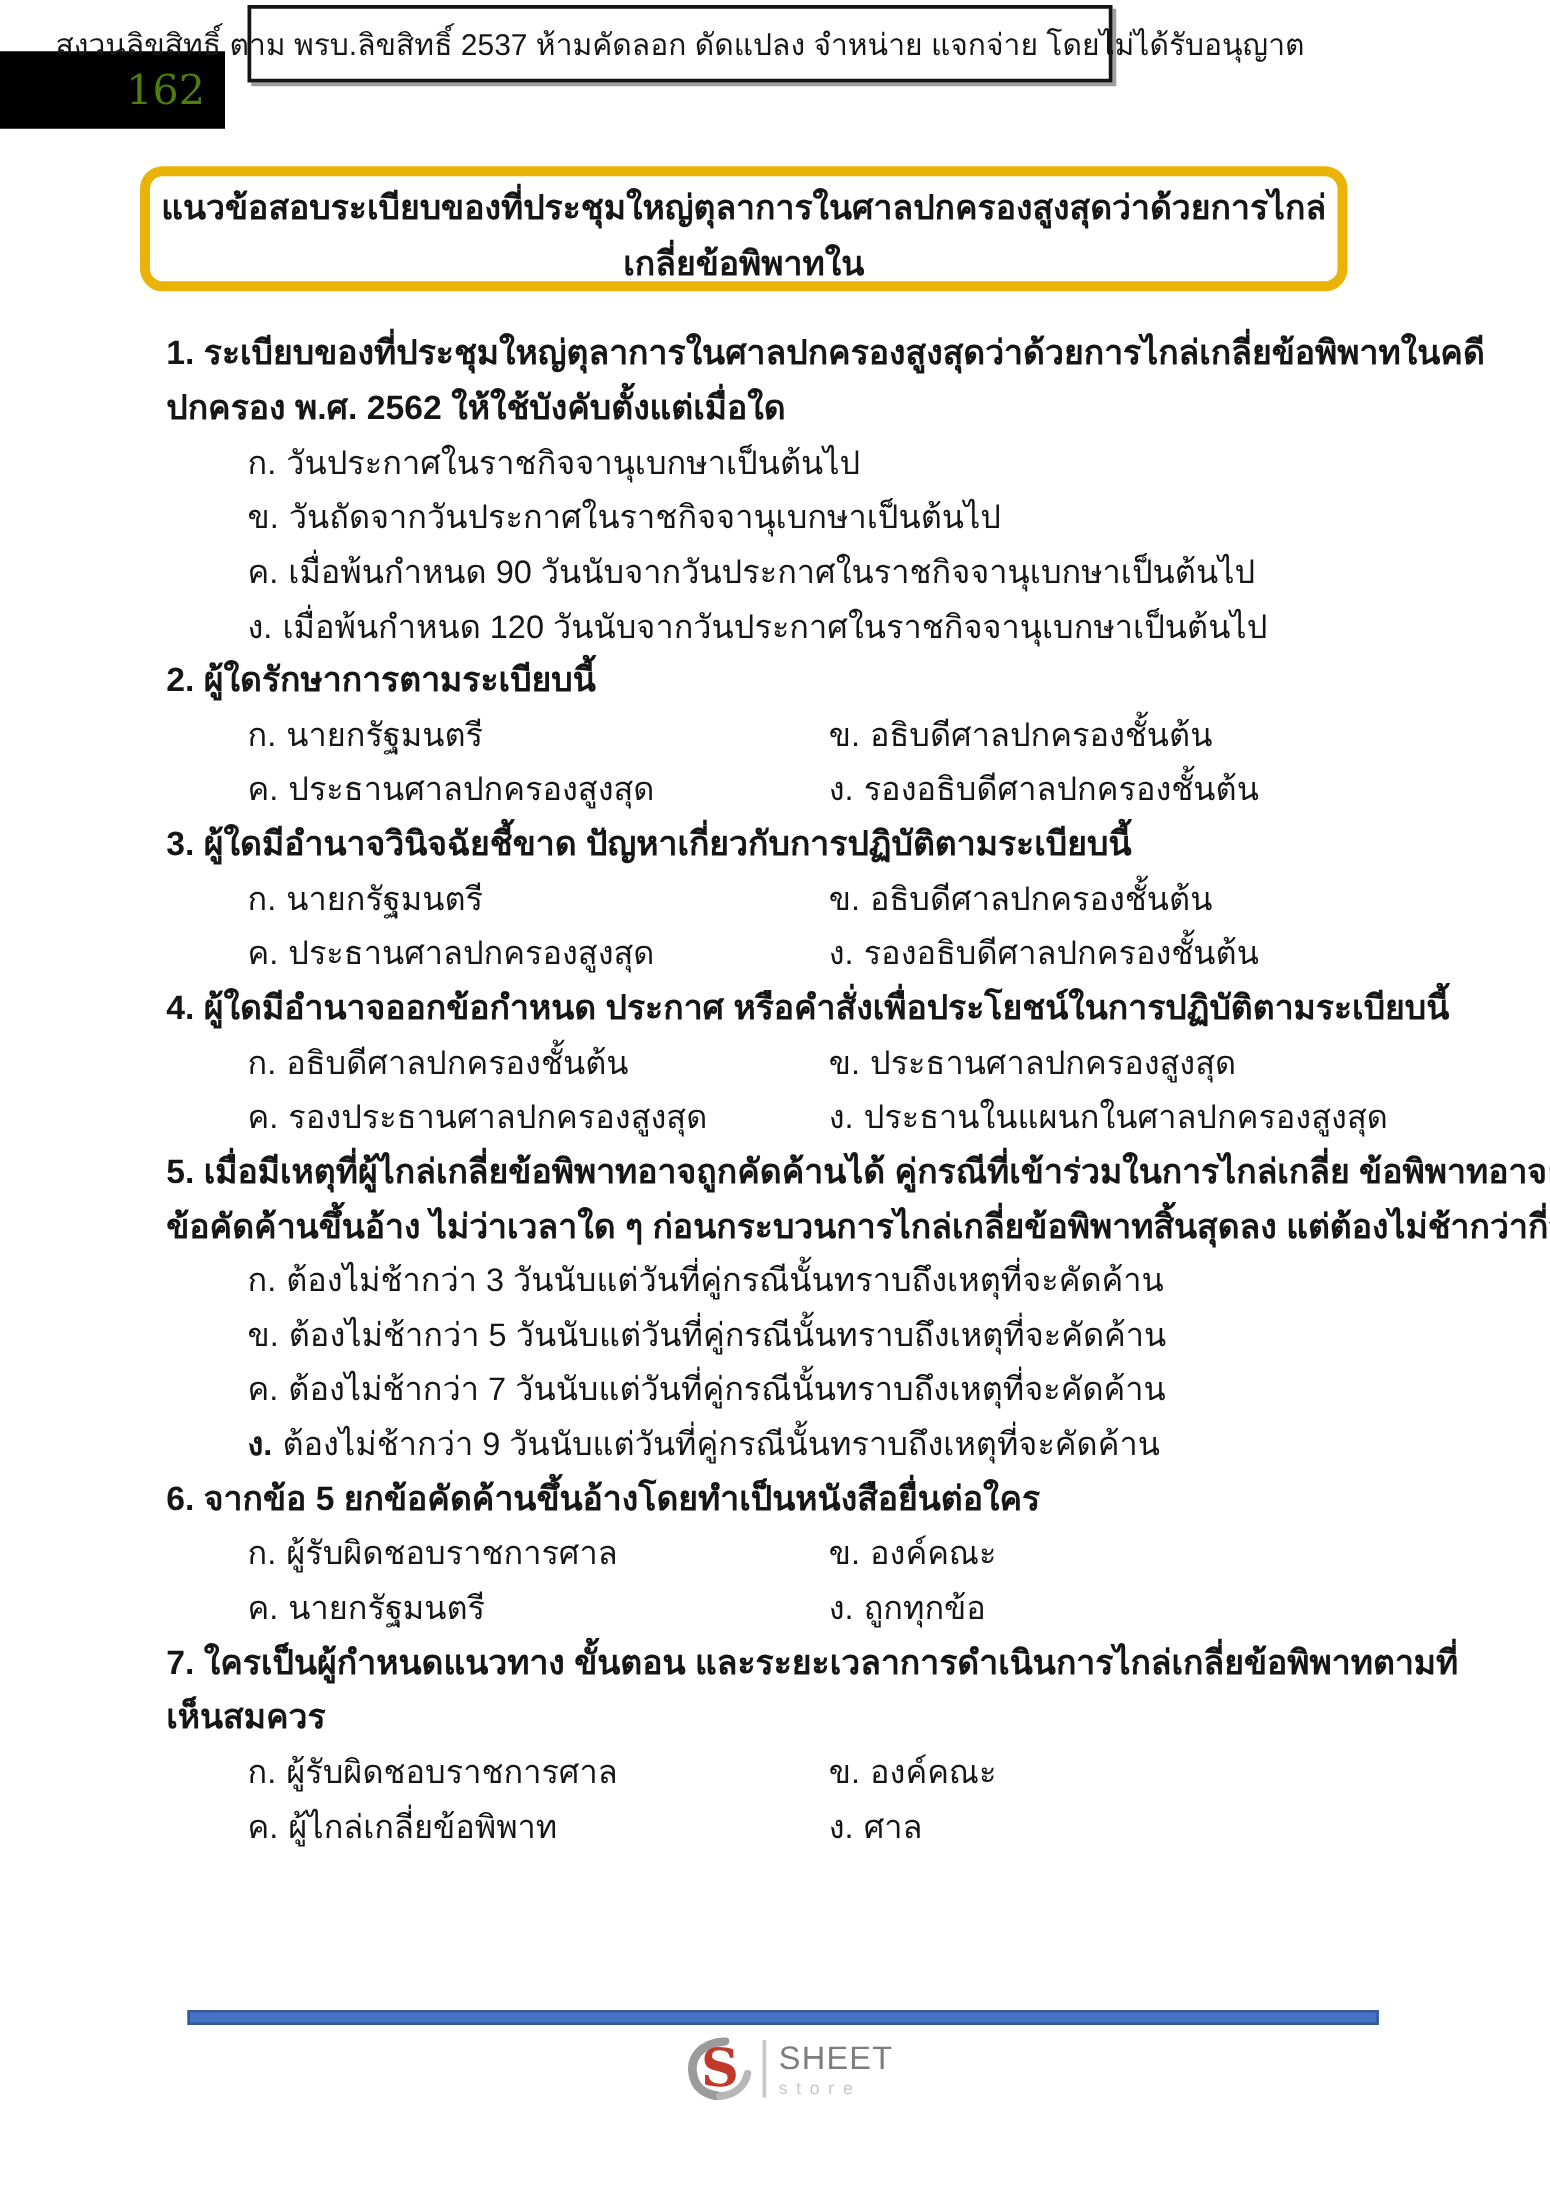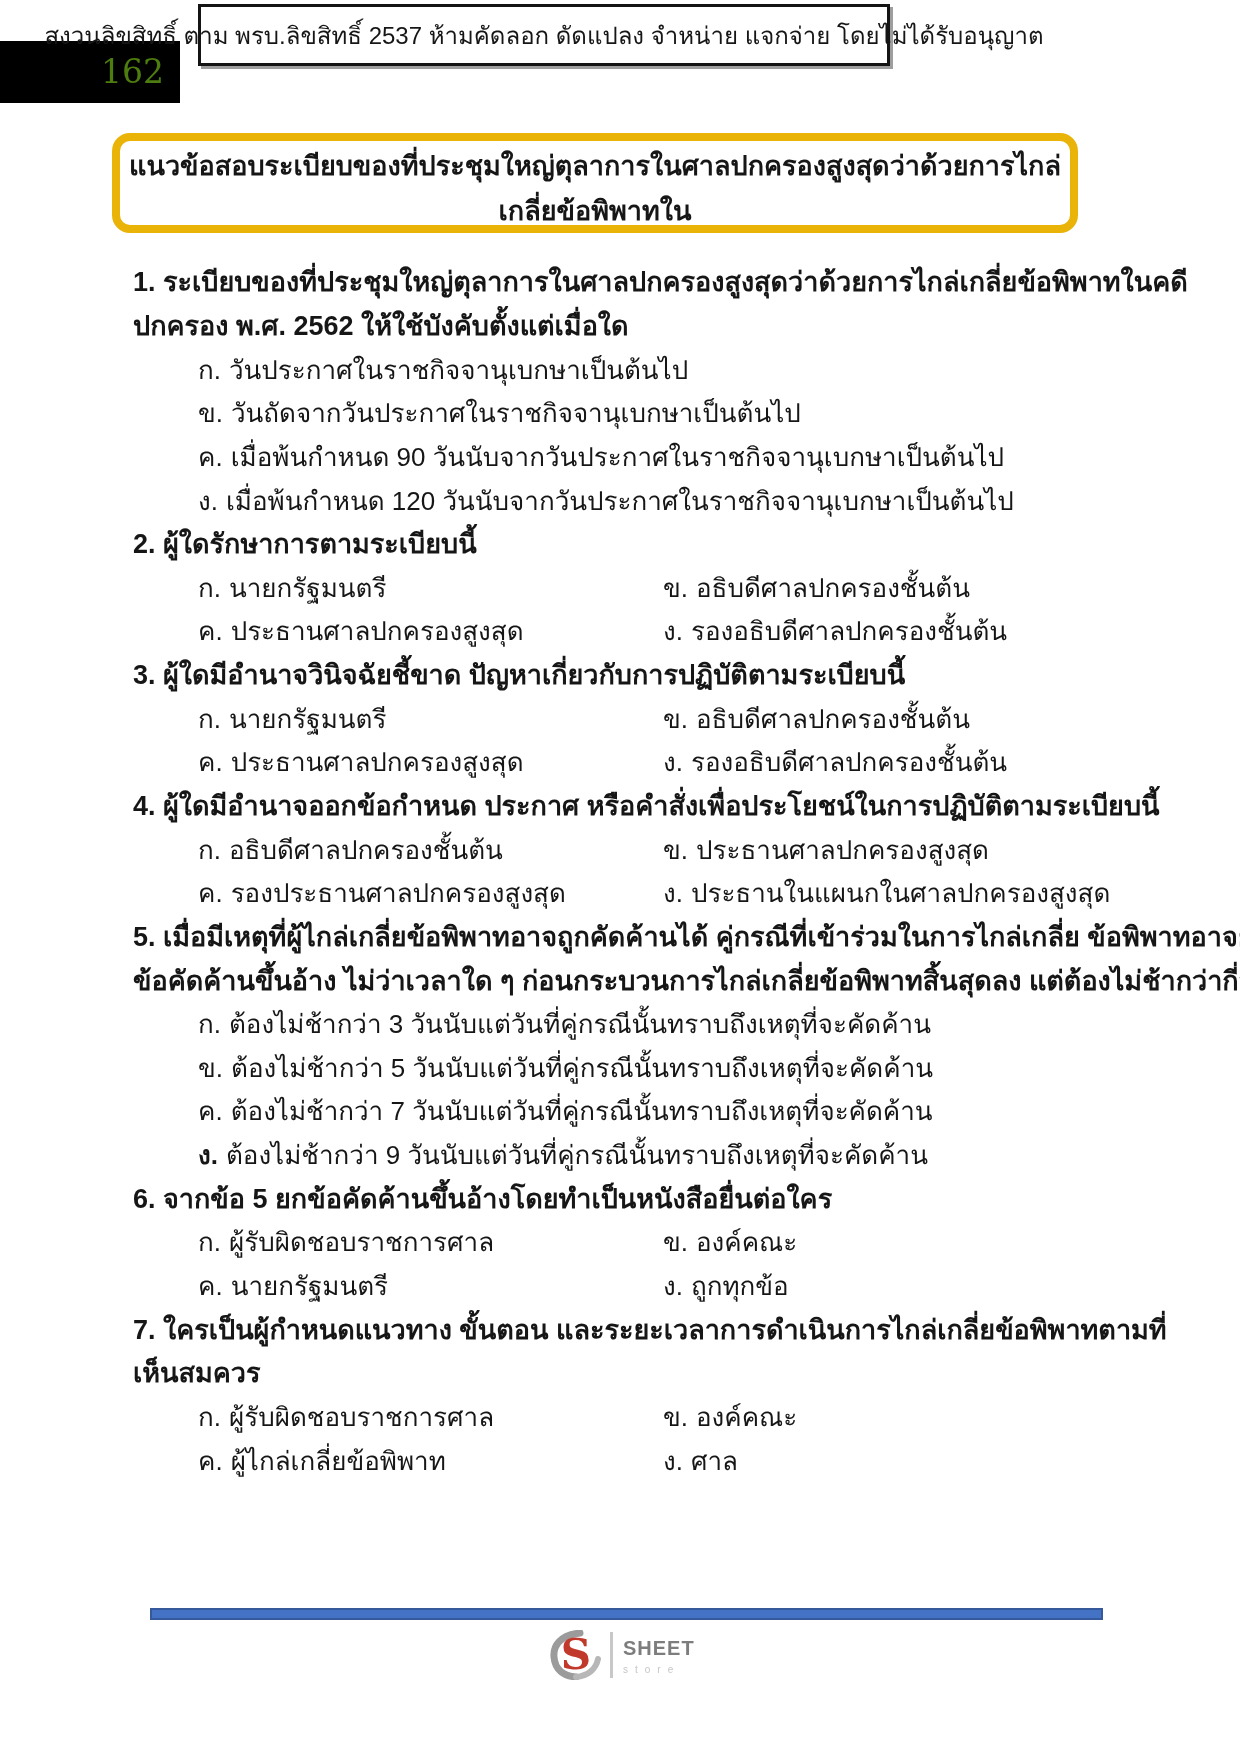--- a/index.html
+++ b/index.html
@@ -56,25 +56,25 @@
     position:absolute;left:150px;top:1608px;width:953px;height:12px;
     background:#4472C4;border:2px solid #35599B;box-sizing:border-box;
   }
   .footer-logo{
     position:absolute;left:550px;top:1630px;height:50px;
     display:flex;align-items:center;
   }
   .logo-divider{width:3px;height:46px;background:#c8c8c8;margin:0 10px 0 8px;}
   .logo-text{display:flex;flex-direction:column;}
   .brand{
-    font-size:20px;font-weight:bold;color:#7d7d7d;
+    font-size:26px;font-weight:normal;color:#7d7d7d;
     letter-spacing:1px;line-height:26px;
   }
   .brand-sub{
-    font-size:10px;color:#c6c6c6;letter-spacing:7px;margin-top:3px;
+    font-size:14px;color:#c6c6c6;letter-spacing:7px;margin-top:3px;
   }
 </style>
 </head>
 <body>
 
 <div class="page">
 
   <div class="page-number-box">
     <span>162</span>
   </div>

